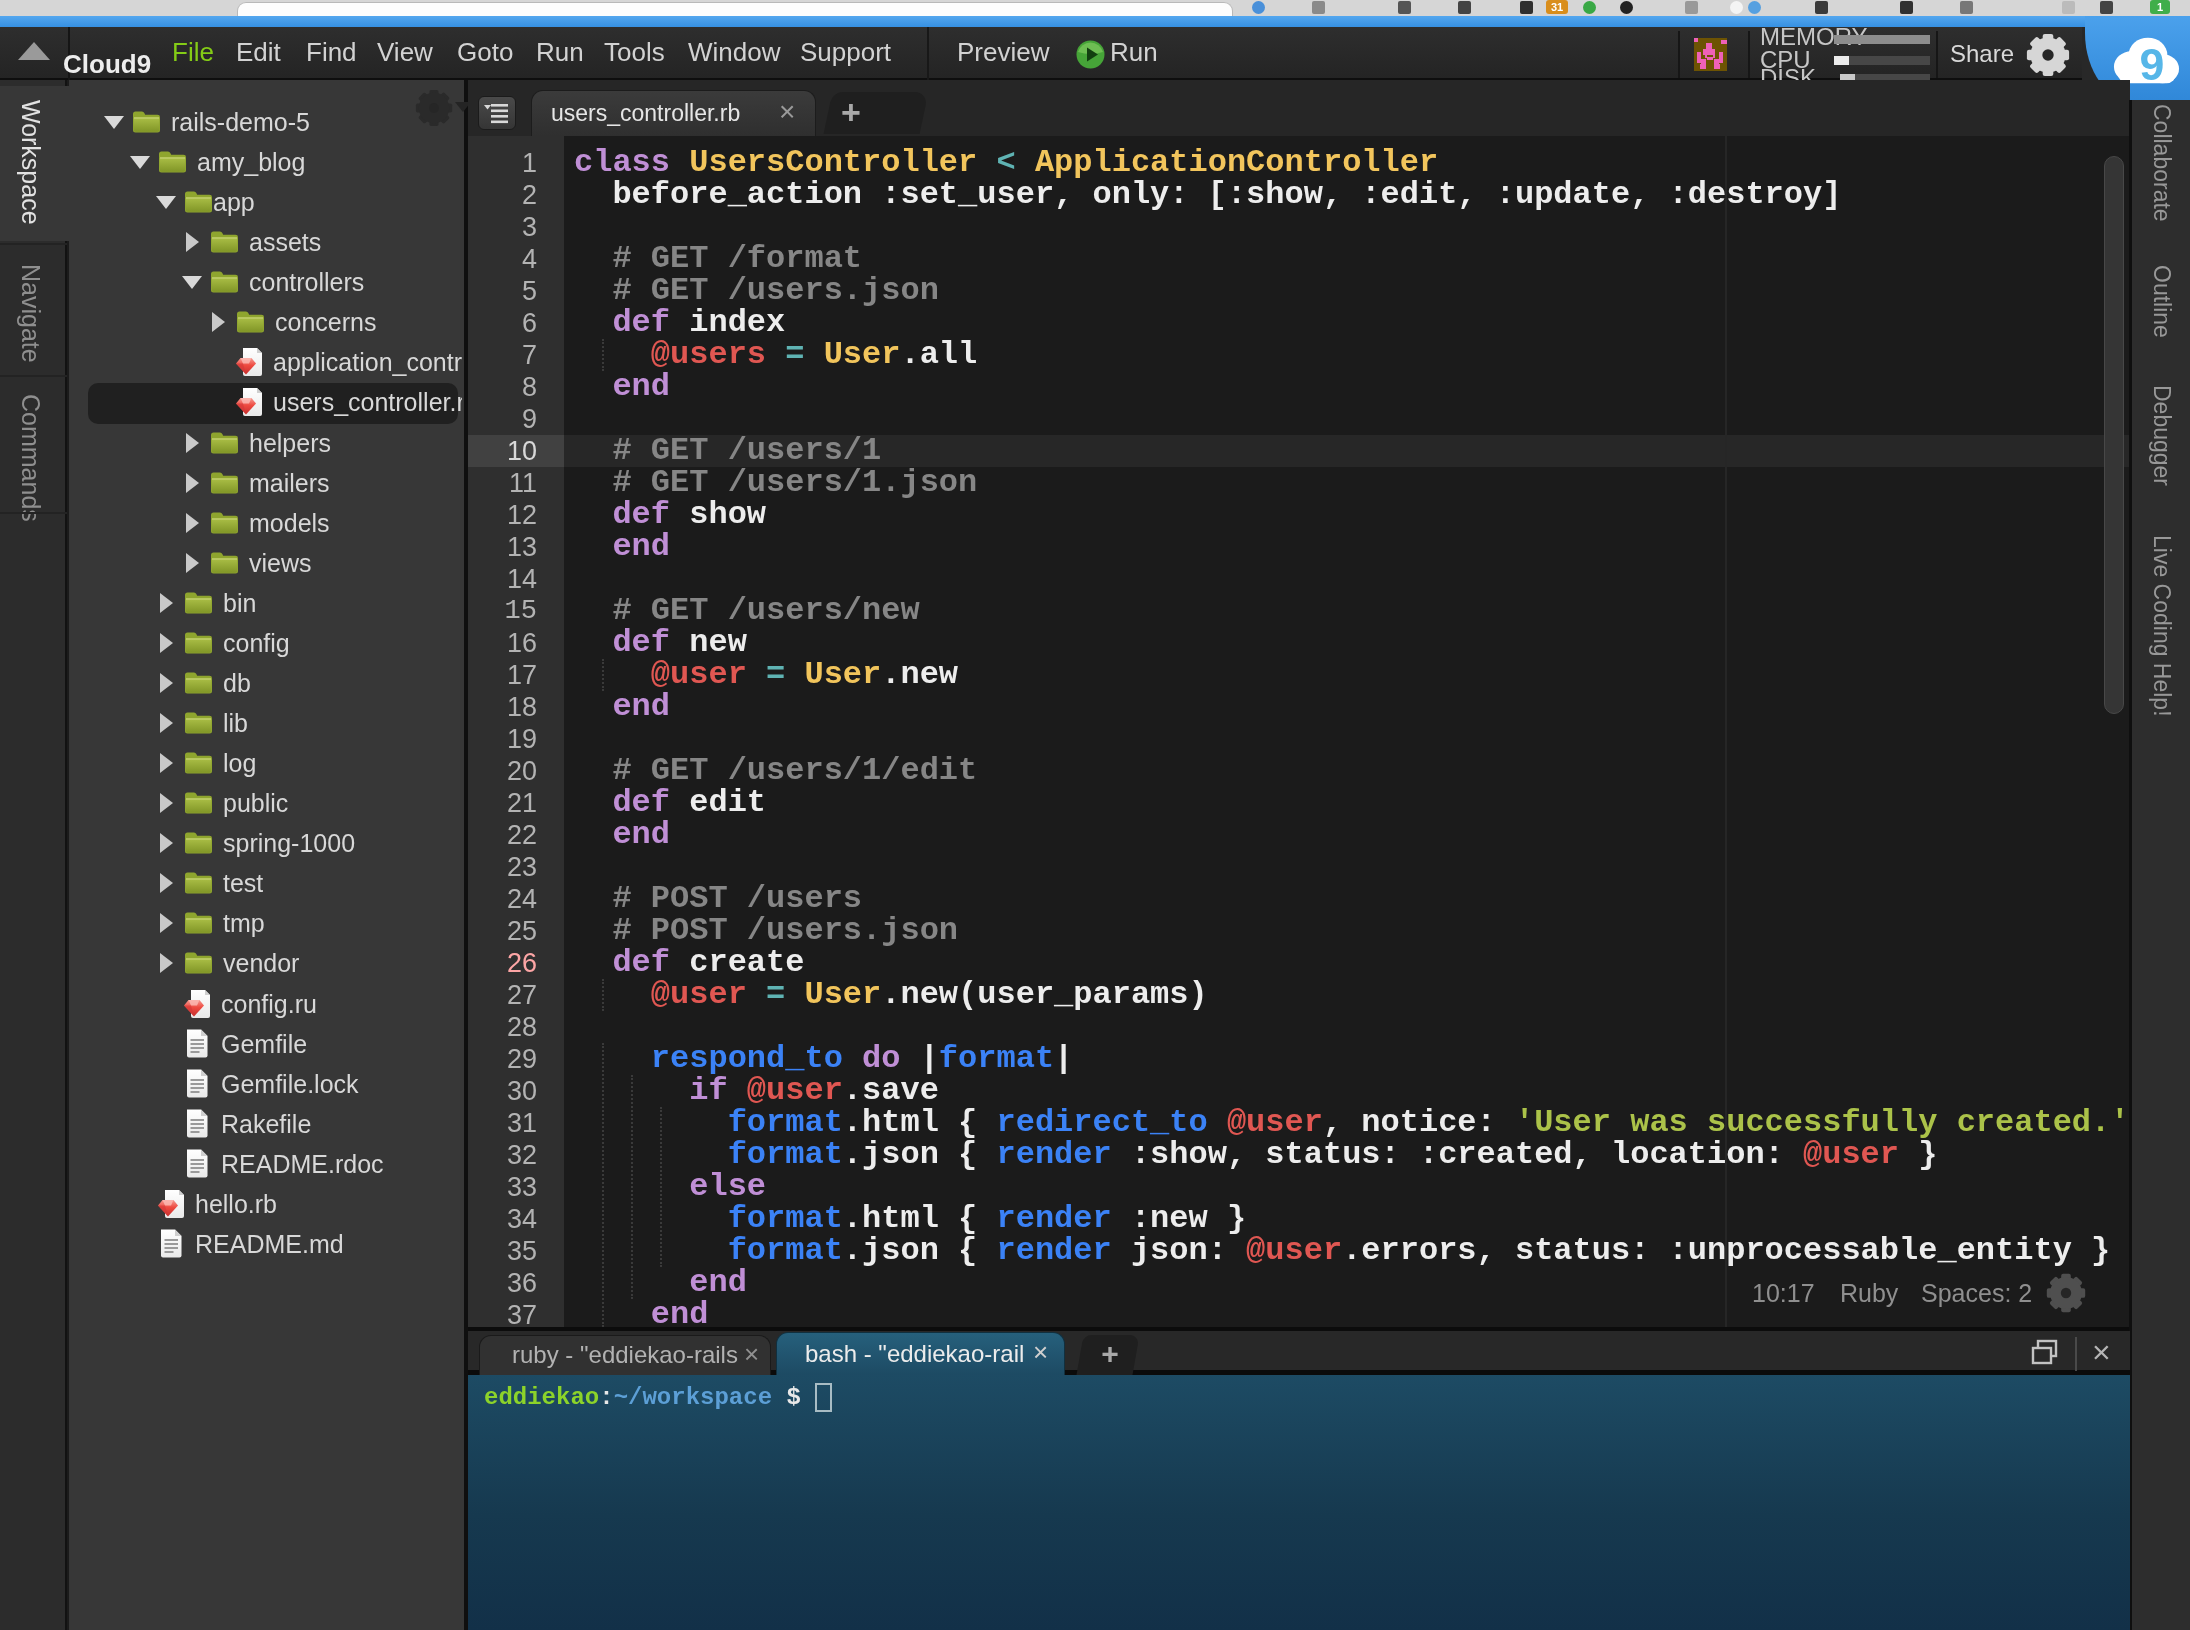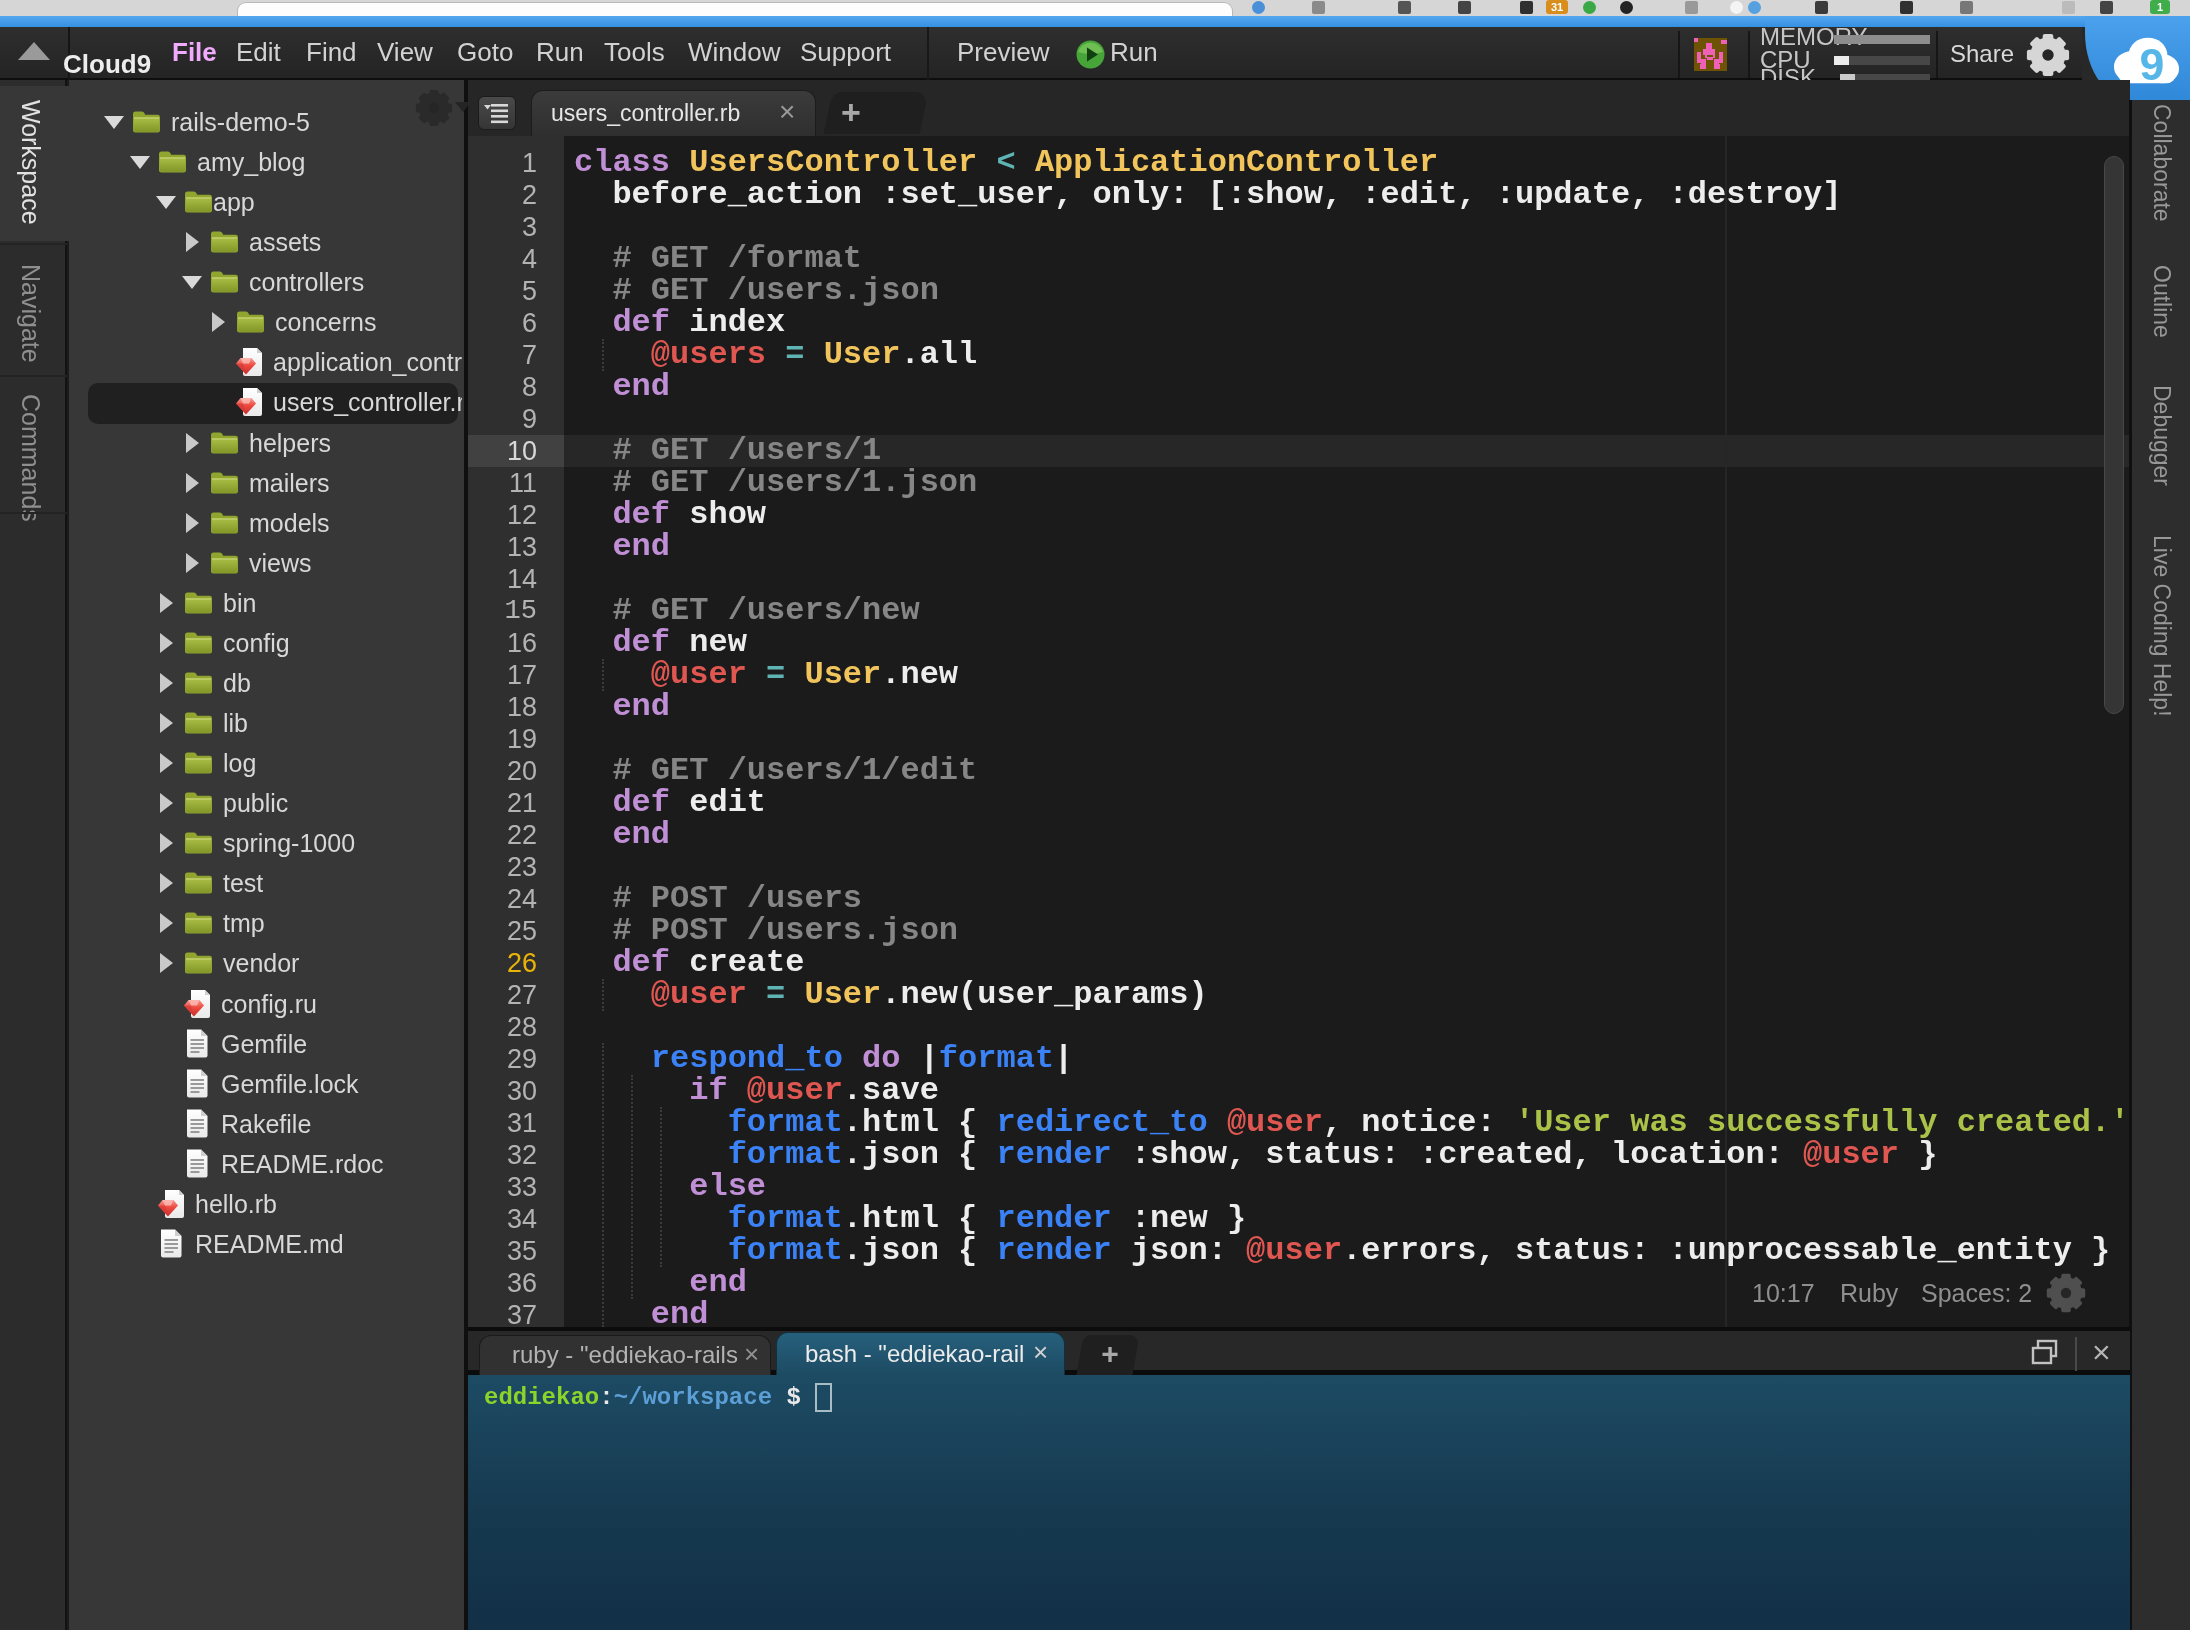--- a/index.html
+++ b/index.html
@@ -66,21 +66,21 @@
         <ellipse cx="43" cy="30" rx="20" ry="18" fill="#fff"></ellipse>
         <ellipse cx="58" cy="44" rx="17" ry="15" fill="#fff"></ellipse>
         <rect x="12" y="38" width="60" height="21" rx="10" fill="#fff"></rect>
       </g>
 <text x="47" y="56" font-family="Liberation Sans,sans-serif" font-size="46" font-weight="bold" fill="#56b6e8" text-anchor="middle">9</text>
     </svg>
 <div class="abs" style="left:0;top:27px;width:2082px;height:53px;background:linear-gradient(#2e2e2e,#242424);border-bottom:2px solid #0e0e0e;"></div>
 <div class="abs" style="left:18px;top:42px;width:0;height:0;border-left:16px solid transparent;border-right:16px solid transparent;border-bottom:18px solid #9a9a9a;"></div>
 <div class="abs" style="left:68px;top:27px;width:2px;height:53px;background:#151515;"></div>
 <div class="mitem" style="left:63px;top:27px;font-weight:bold;color:#ededed;margin-top:12px;">Cloud9</div>
-<div class="mitem" style="left:172px;top:27px;font-weight:bold;color:#f0abfc;">File</div>
+<div class="mitem" style="left:172px;top:27px;font-weight:normal;color:#84cc16;">File</div>
 <div class="mitem" style="left:236px;top:27px;font-weight:normal;color:#d2d2d2;">Edit</div>
 <div class="mitem" style="left:306px;top:27px;font-weight:normal;color:#d2d2d2;">Find</div>
 <div class="mitem" style="left:377px;top:27px;font-weight:normal;color:#d2d2d2;">View</div>
 <div class="mitem" style="left:457px;top:27px;font-weight:normal;color:#d2d2d2;">Goto</div>
 <div class="mitem" style="left:536px;top:27px;font-weight:normal;color:#d2d2d2;">Run</div>
 <div class="mitem" style="left:604px;top:27px;font-weight:normal;color:#d2d2d2;">Tools</div>
 <div class="mitem" style="left:688px;top:27px;font-weight:normal;color:#d2d2d2;">Window</div>
 <div class="mitem" style="left:800px;top:27px;font-weight:normal;color:#d2d2d2;">Support</div>
 <div class="mitem" style="left:957px;top:27px;font-weight:normal;color:#d2d2d2;">Preview</div>
 <div class="mitem" style="left:1110px;top:27px;font-weight:normal;color:#d2d2d2;">Run</div>
@@ -444,21 +444,21 @@
 <div class="cl mono" style="top:755px;"><i class="cm">  # GET /users/1/edit</i></div>
 <div class="ln" style="top:787px;color:#b3b3b3;">21</div>
 <div class="cl mono" style="top:787px;">  <i class="kw">def</i> edit</div>
 <div class="ln" style="top:819px;color:#b3b3b3;">22</div>
 <div class="cl mono" style="top:819px;">  <i class="kw">end</i></div>
 <div class="ln" style="top:851px;color:#b3b3b3;">23</div>
 <div class="ln" style="top:883px;color:#b3b3b3;">24</div>
 <div class="cl mono" style="top:883px;"><i class="cm">  # POST /users</i></div>
 <div class="ln" style="top:915px;color:#b3b3b3;">25</div>
 <div class="cl mono" style="top:915px;"><i class="cm">  # POST /users.json</i></div>
-<div class="ln" style="top:947px;color:#eab308;">26</div>
+<div class="ln" style="top:947px;color:#fca5a5;">26</div>
 <div class="cl mono" style="top:947px;">  <i class="kw">def</i> create</div>
 <div class="ln" style="top:979px;color:#b3b3b3;">27</div>
 <div class="cl mono" style="top:979px;">    <i class="iv">@user</i> <i class="op">=</i> <i class="cls">User</i>.new(user_params)</div>
 <div class="ln" style="top:1011px;color:#b3b3b3;">28</div>
 <div class="ln" style="top:1043px;color:#b3b3b3;">29</div>
 <div class="cl mono" style="top:1043px;">    <i class="fn">respond_to</i> <i class="kw">do</i> |<i class="fn">format</i>|</div>
 <div class="ln" style="top:1075px;color:#b3b3b3;">30</div>
 <div class="cl mono" style="top:1075px;">      <i class="kw">if</i> <i class="iv">@user</i>.save</div>
 <div class="ln" style="top:1107px;color:#b3b3b3;">31</div>
 <div class="cl mono" style="top:1107px;">        <i class="fn">format</i>.html { <i class="fn">redirect_to</i> <i class="iv">@user</i>, notice: <i class="str">'User was successfully created.'</i> }</div>

